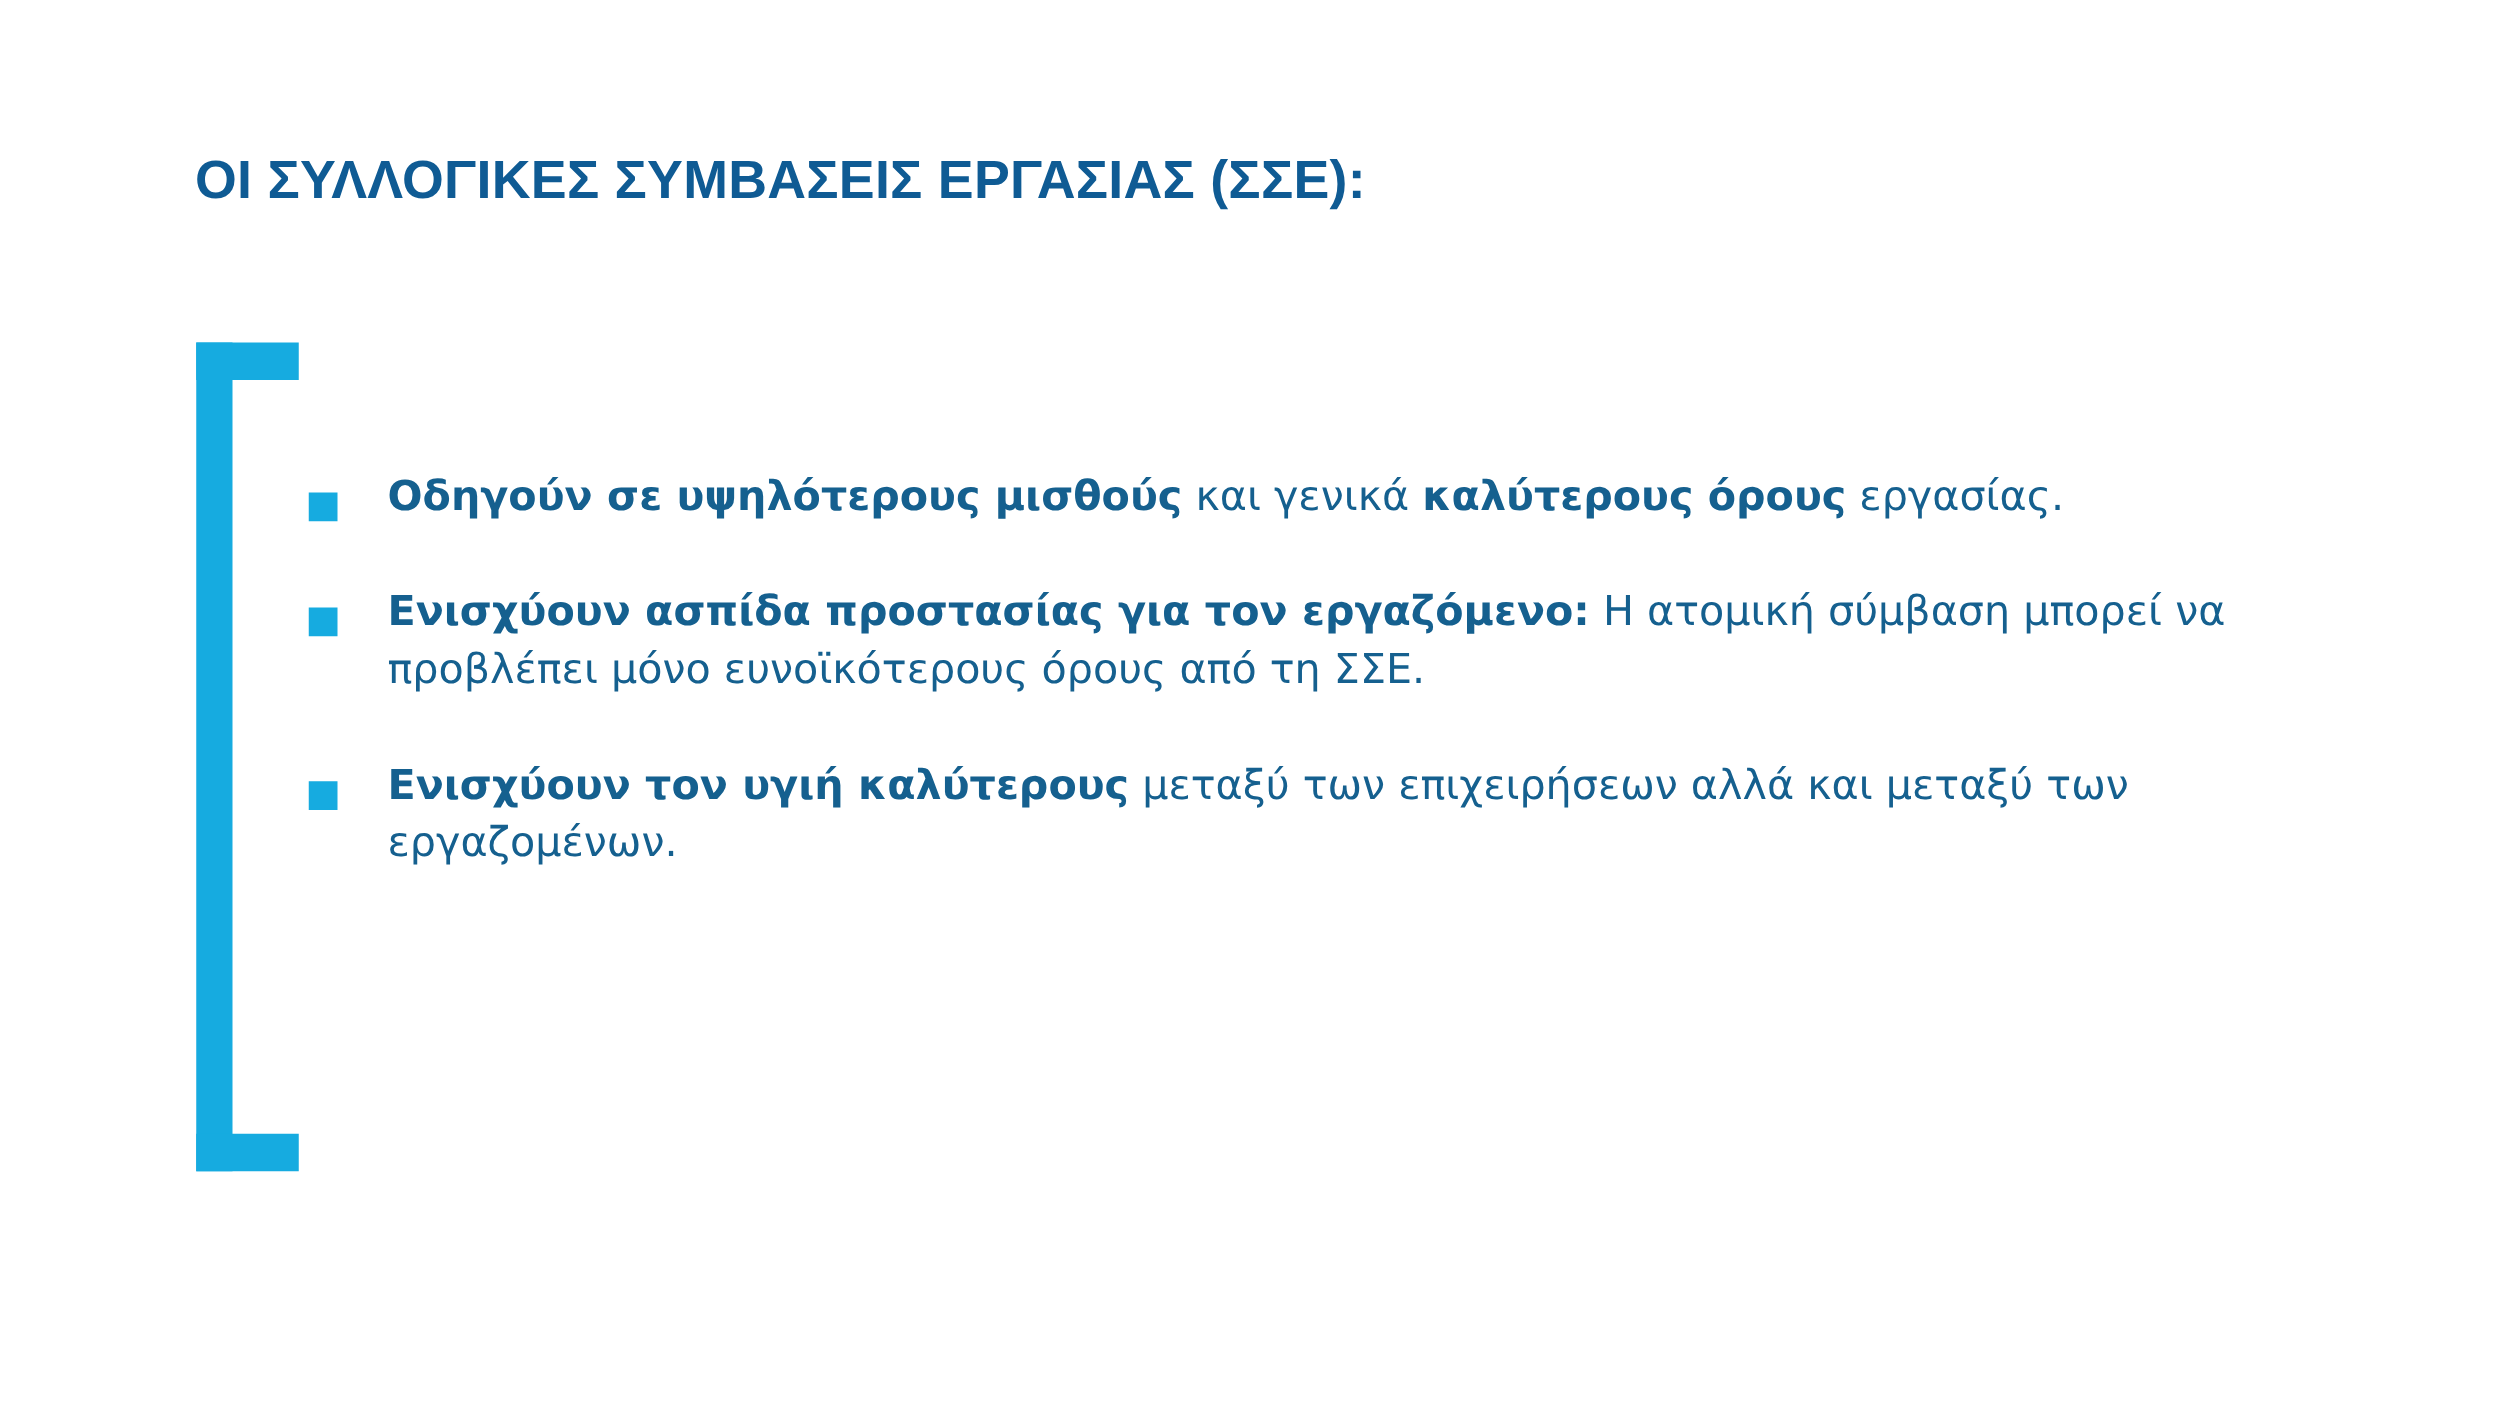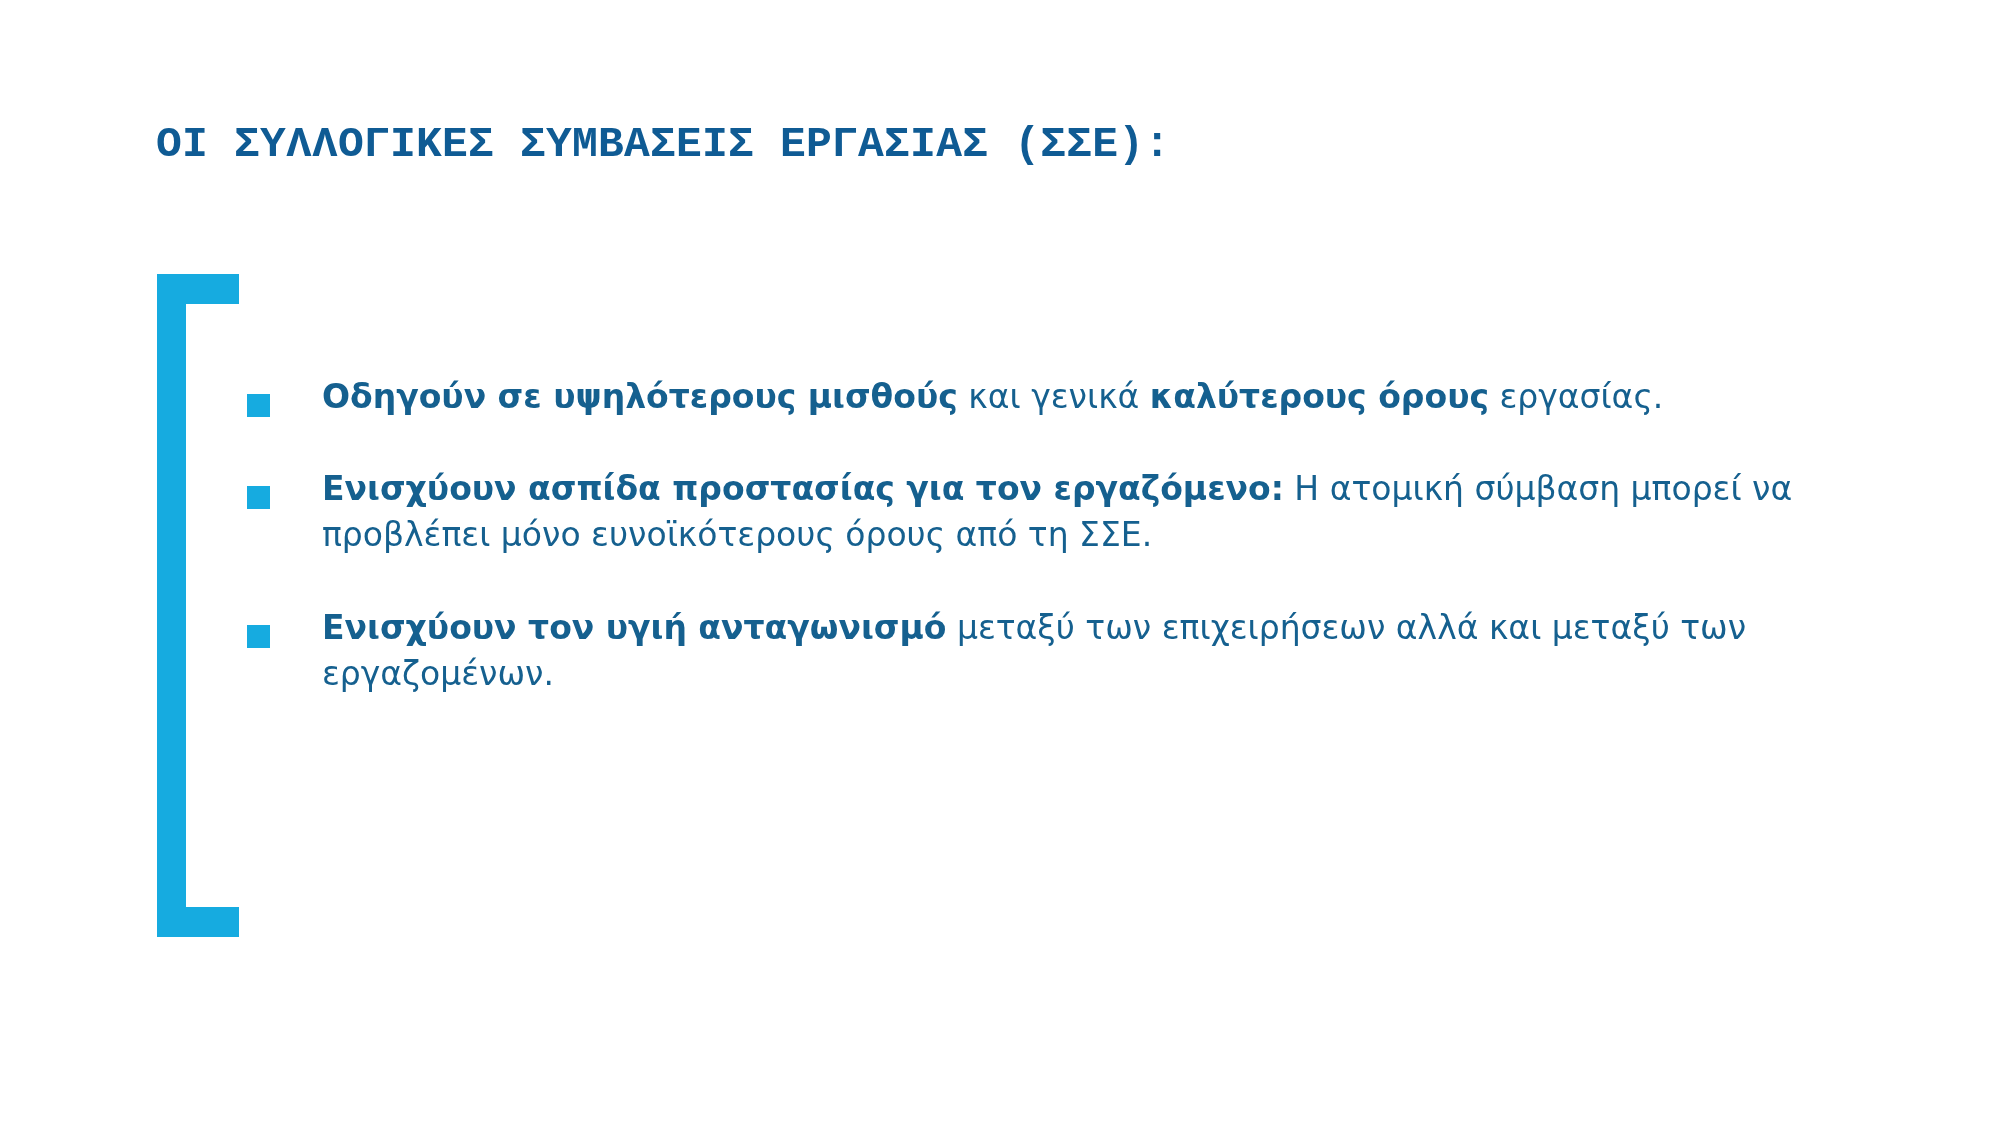--- a/index.html
+++ b/index.html
@@ -17,21 +17,21 @@
     background: #ffffff;
     overflow: hidden;
   }
 
   
   .slide-title {
     position: absolute;
     left: 156px;
     top: 90px;
     width: 1700px;
-    font-family: Liberation Mono, monospace;
+    font-family: Liberation Sans, sans-serif;
     font-size: 43px;
     font-weight: 700;
     letter-spacing: 0.2px;
     color: #0F5B94;
     line-height: 1.2;
     white-space: nowrap;
   }
 
   
   .bracket {
@@ -70,21 +70,20 @@
   .bullet-list {
     position: absolute;
     left: 247px;
     top: 374px;
     width: 1585px;
   }
   .bullet-row {
     display: flex;
     align-items: flex-start;
     margin-bottom: 46px;
-    gap: 12px;
   }
   .bullet-row:last-child {
     margin-bottom: 0;
   }
   .bullet-marker {
     flex: 0 0 auto;
     width: 23px;
     height: 23px;
     background: #16ABE0;
     margin-top: 20px;
@@ -123,18 +122,18 @@
     </li>
 
     <li class="bullet-row">
       <span class="bullet-marker"></span>
       <span class="bullet-text"><b>Ενισχύουν ασπίδα προστασίας για τον εργαζόμενο:</b> Η ατομική σύμβαση μπορεί να προβλέπει μόνο ευνοϊκότερους όρους από τη ΣΣΕ.</span>
     </li>
 
 
     <li class="bullet-row">
       <span class="bullet-marker"></span>
-      <span class="bullet-text"><b>Ενισχύουν τον υγιή ανταγωνισμό</b> μεταξύ των επιχειρήσεων αλλά και μεταξύ των εργαζομένων.</span>
+      <span class="bullet-text"><b>Ενισχύουν τον υγιή καλύτερους</b> μεταξύ των επιχειρήσεων αλλά και μεταξύ των εργαζομένων.</span>
     </li>
 
   </ul>
 
 </div>
 
 </body></html>

